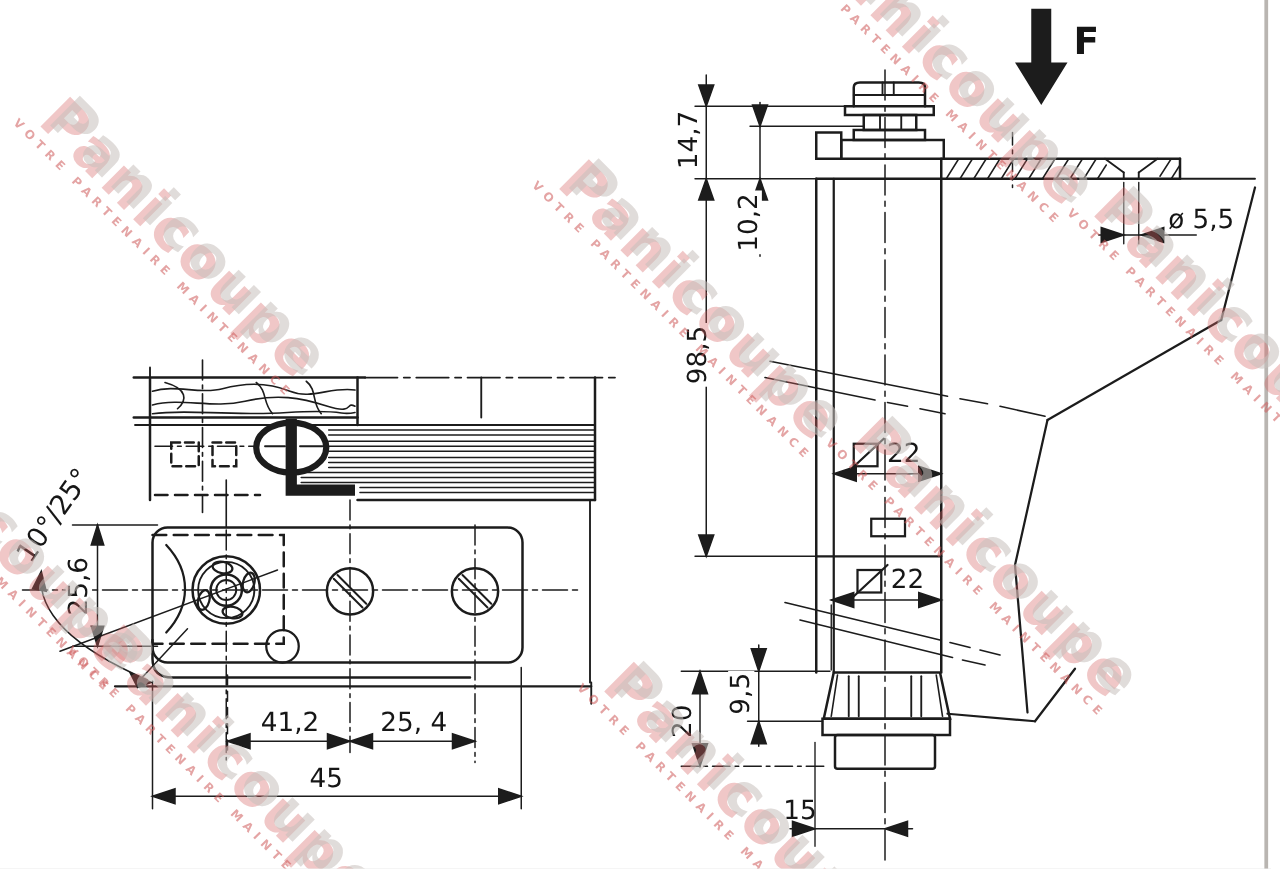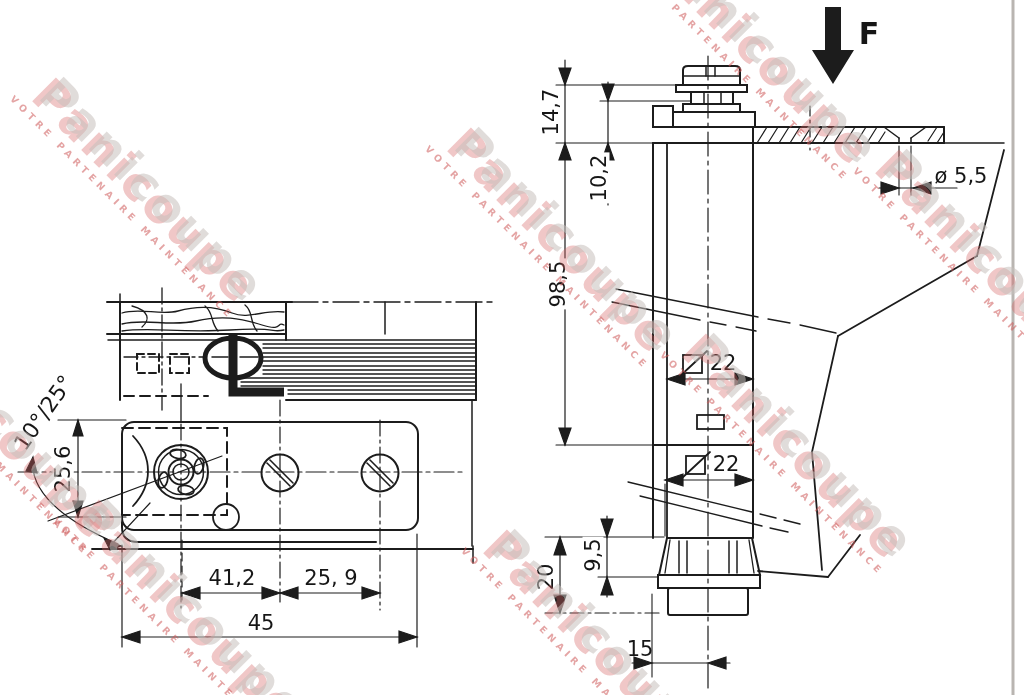--- a/index.html
+++ b/index.html
@@ -289,21 +289,21 @@
       <line x1="652" y1="594" x2="652" y2="677" stroke-width="1.1"></line>
       <line x1="632" y1="663" x2="730" y2="663"></line>
       <polygon points="652,663 634,657 634,669" fill="#1c1c1c"></polygon>
       <polygon points="708,663 726,657 726,669" fill="#1c1c1c"></polygon>
     </g>
   </svg>
 
   <div class="dim rot55" style="left:44px;top:413px;font-size:22px">10°/25°</div>
   <div class="dim rot90 bg" style="left:63px;top:469px">25,6</div>
   <div class="dim" style="left:232px;top:578px">41,2</div>
-  <div class="dim" style="left:331px;top:578px">25, 9</div>
+  <div class="dim" style="left:331px;top:578px">25, 4</div>
   <div class="dim" style="left:261px;top:623px">45</div>
 
   <div class="dim rot90 bg" style="left:551px;top:112px">14,7</div>
   <div class="dim rot90 bg" style="left:599px;top:178px">10,2</div>
   <div class="dim rot90 bg" style="left:558px;top:284px">98,5</div>
   <div class="dim" style="left:723px;top:363px">22</div>
   <div class="dim" style="left:726px;top:464px">22</div>
   <div class="dim" style="left:961px;top:176px">ø 5,5</div>
   <div class="dim rot90 bg" style="left:593px;top:555px">9,5</div>
   <div class="dim rot90 bg" style="left:546px;top:577px">20</div>

